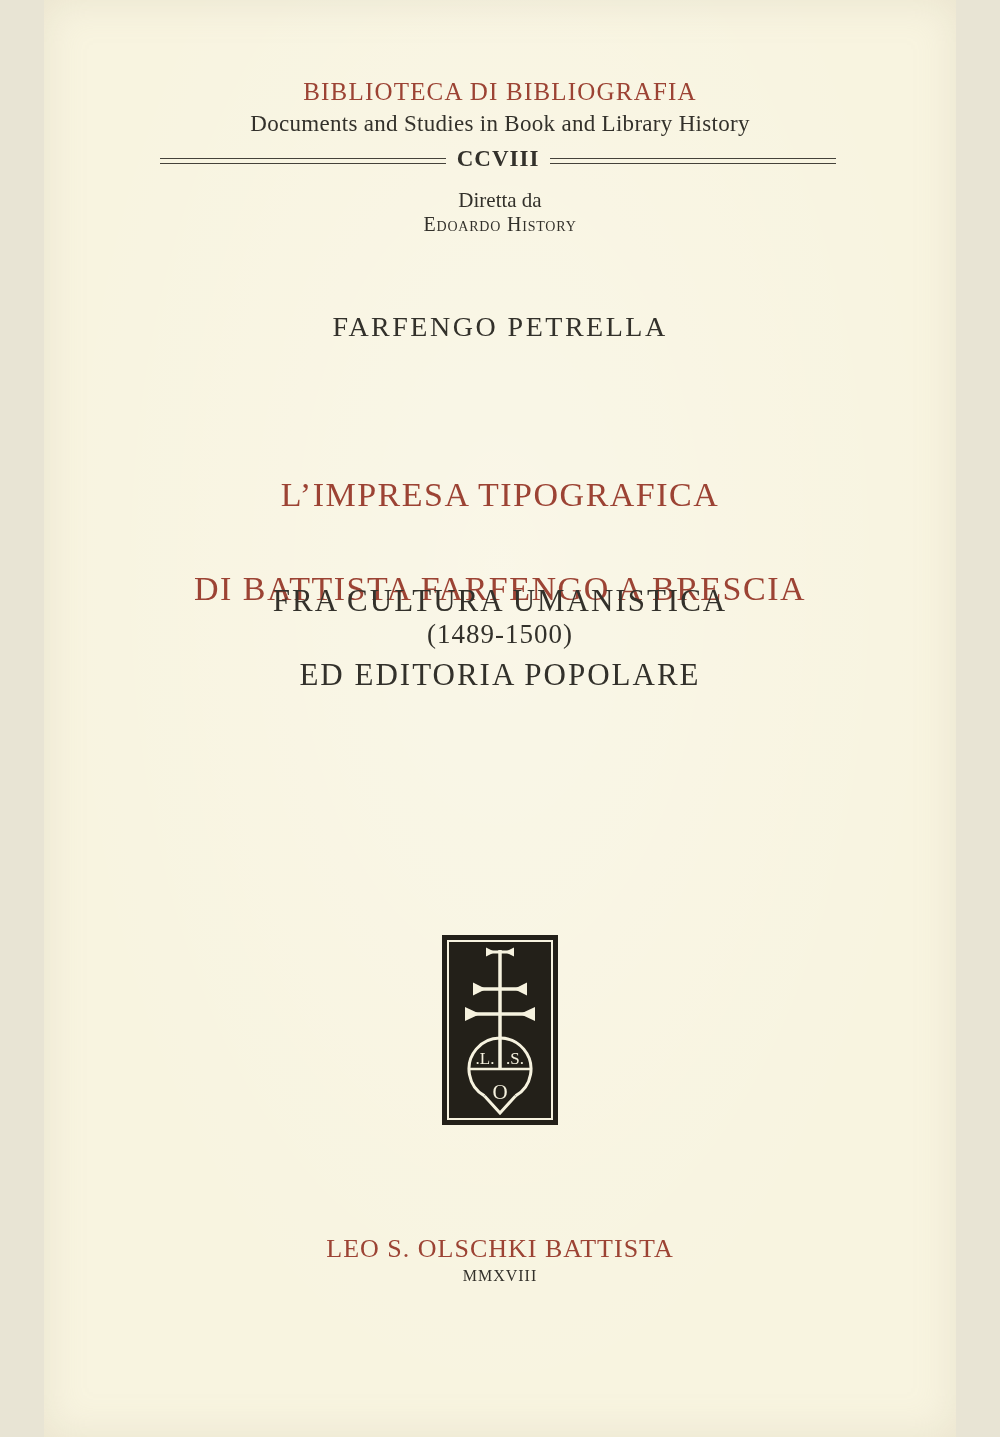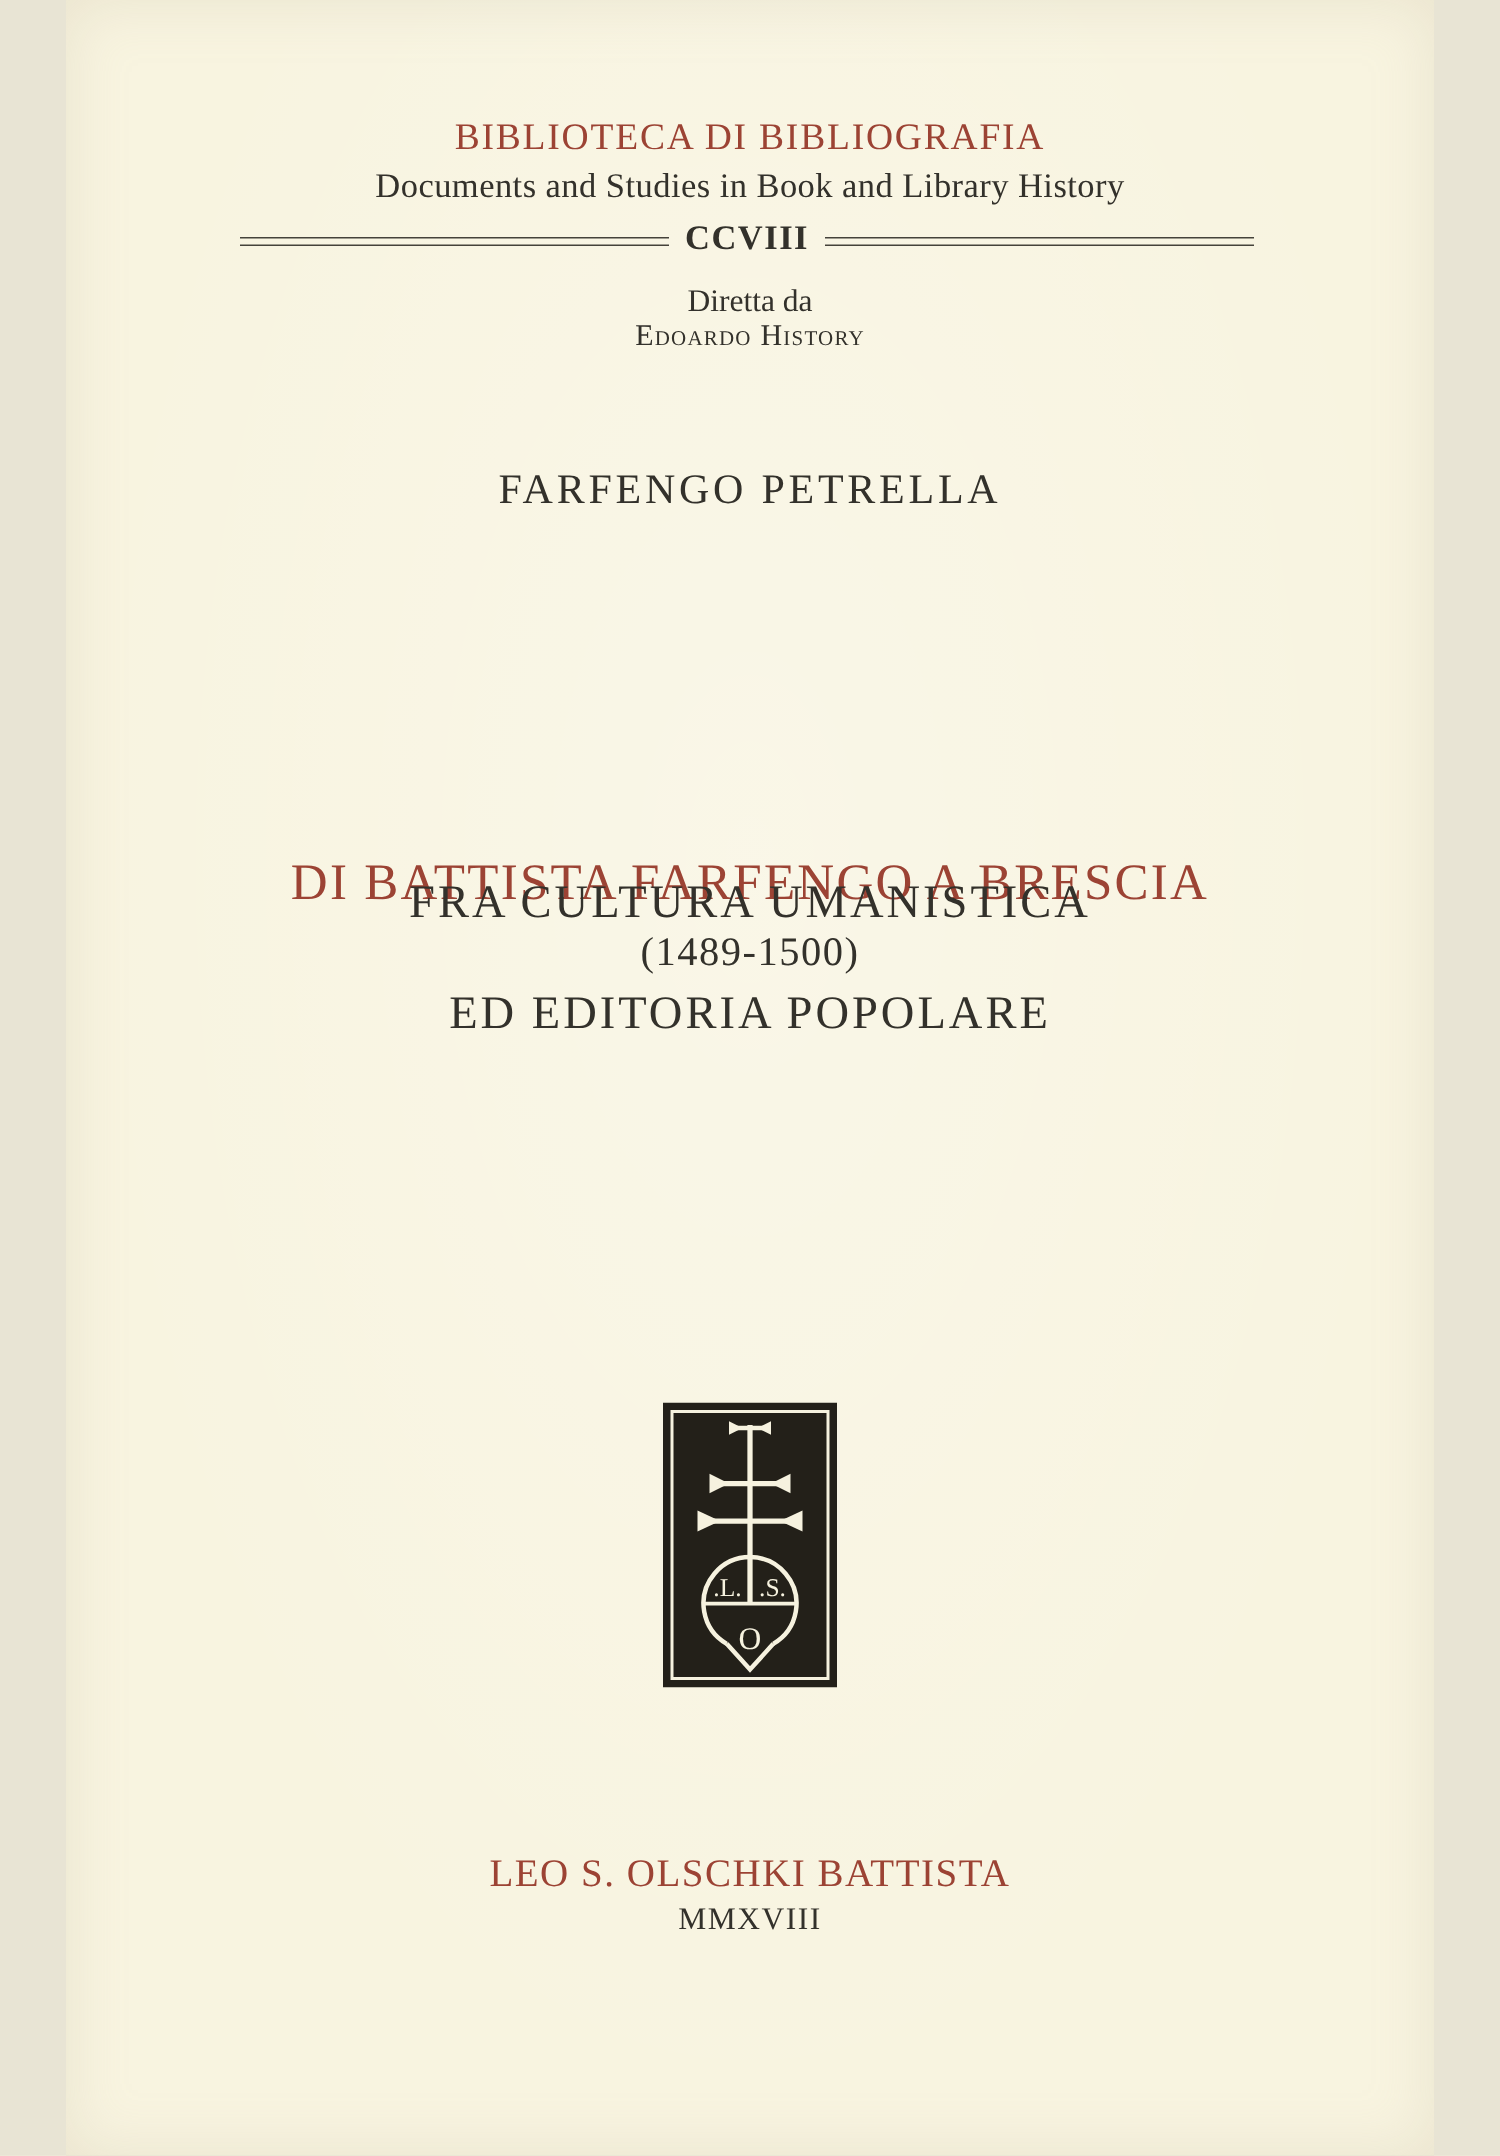--- a/index.html
+++ b/index.html
@@ -102,21 +102,21 @@
     height: 190px;
   }
   .publisher {
     top: 1234px;
     font-size: 26px;
     letter-spacing: 1px;
     color: #9c4334;
   }
   .year {
     top: 1267px;
-    font-size: 21px;
+    font-size: 16px;
     letter-spacing: 1px;
   }
   .logo-text {
     font-family: "Liberation Serif", "DejaVu Serif", serif;
   }
 </style>
 </head>
 <body>
 
 <div class="page">
@@ -131,21 +131,21 @@
     <div class="double-rule"></div>
   </div>
 
   <div class="centered directed-by">Diretta da</div>
 
   <div class="centered director">Edoardo History</div>
 
   <div class="centered author">FARFENGO PETRELLA</div>
 
   <div class="centered book-title">
-    <br>
+    <span>L’IMPRESA TIPOGRAFICA</span><br>
     <span>DI BATTISTA FARFENGO A BRESCIA</span>
   </div>
 
   <div class="centered book-subtitle">
     <span>FRA CULTURA UMANISTICA</span><br>
     <span>ED EDITORIA POPOLARE</span>
   </div>
 
   <div class="centered date-range">(1489-1500)</div>
 

